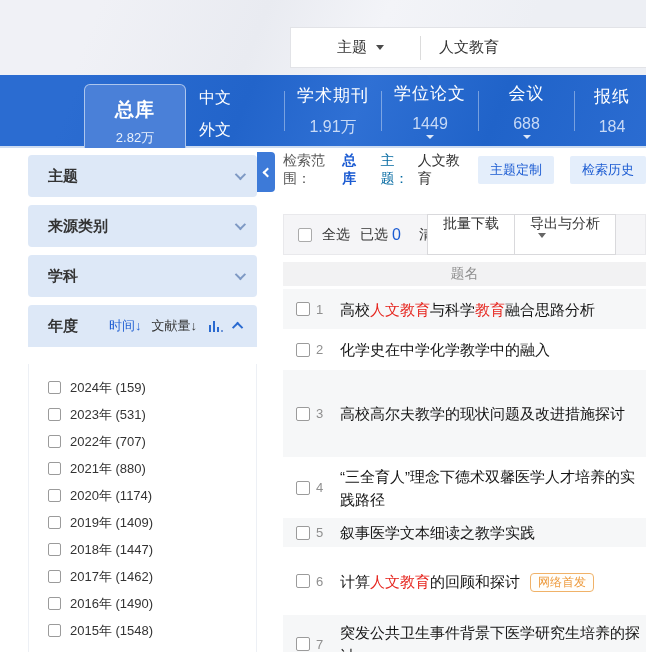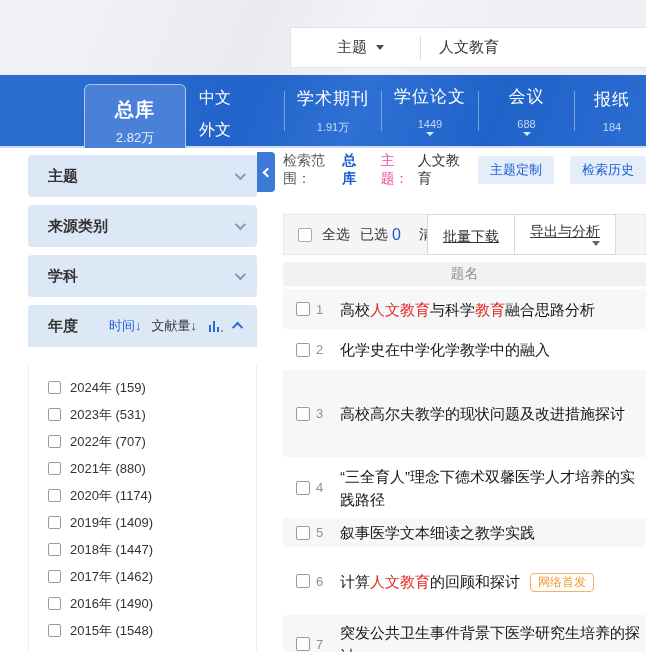--- a/index.html
+++ b/index.html
@@ -28,21 +28,21 @@
                  background:#4a80d8; border:1px solid rgba(255,255,255,.55); border-bottom:none;
                  border-radius:6px 6px 0 0; text-align:center; cursor:pointer; }
   .tab-primary .t-label { font-size:19px; font-weight:bold; color:#fff; margin-top:12px; letter-spacing:1px; }
   .tab-primary .t-count { font-size:13px; color:#eaf1fc; margin-top:6px; }
   #nav-langs { position:absolute; left:199px; top:13px; }
   .lang-item { font-size:16px; color:#fff; line-height:20px; margin-bottom:12px; cursor:pointer; }
   #nav-items { position:absolute; left:284px; top:0; height:71px; display:flex; align-items:stretch; }
   .nav-divider { width:1px; height:40px; background:rgba(255,255,255,.38); align-self:center; }
   .nav-item { display:flex; flex-direction:column; align-items:center; justify-content:center; cursor:pointer; }
   .nav-item .nav-label { font-size:17px; color:#fff; letter-spacing:1px; }
-  .nav-item .nav-count { font-size:11px; color:#c8daf6; margin-top:10px; }
+  .nav-item .nav-count { font-size:16px; color:#c8daf6; margin-top:10px; }
   .nav-caret { width:0; height:0; border-left:4px solid transparent; border-right:4px solid transparent;
                border-top:4px solid rgba(255,255,255,.85); margin-top:2px; }
   .w96 { width:96px; } .w95 { width:95px; } .w74 { width:74px; }
 
   
   #sidebar { position:absolute; left:28px; top:155px; width:229px; }
   .panel-header { height:42px; background:#dde8f7; border-radius:4px; display:flex; align-items:center;
                   padding:0 14px 0 20px; margin-bottom:8px; cursor:pointer; }
   .panel-header .p-label { font-size:15px; font-weight:bold; color:#333; flex:1; }
   .chev { width:8px; height:8px; border-right:2px solid #7e99c4; border-bottom:2px solid #7e99c4;
@@ -68,34 +68,34 @@
   #collapse-btn { position:absolute; left:257px; top:152px; width:18px; height:40px; background:#3d7ad8;
                   border-radius:0 4px 4px 0; display:flex; align-items:center; justify-content:center; cursor:pointer; }
   #collapse-btn .chev-left { width:7px; height:7px; border-right:2px solid #fff; border-bottom:2px solid #fff;
                   transform:rotate(135deg); margin-left:3px; }
 
   
   #right { position:absolute; left:283px; top:155px; width:363px; }
   .scope-row { height:30px; display:flex; align-items:center; font-size:14px; }
   .scope-label { color:#595959; }
   .scope-db { color:#1b5bd2; font-weight:bold; margin:0 16px 0 4px; cursor:pointer; }
-  .scope-topic-label { color:#ec4899; }
+  .scope-topic-label { color:#0369a1; }
   .scope-topic { color:#333; margin-left:4px; }
   .pill { background:#e4eefb; color:#1b5bd2; font-size:13px; padding:5px 12px; border-radius:2px;
           margin-left:16px; cursor:pointer; white-space:nowrap; }
 
   .toolbar { margin-top:29px; height:41px; background:#f5f5f7; border:1px solid #e9e9ec;
              display:flex; align-items:center; padding-left:14px; position:relative; }
   .toolbar .cb { width:14px; height:14px; border-color:#ababab; }
   .tb-text { font-size:14px; color:#333; margin-left:10px; cursor:pointer; }
   .tb-count { color:#1b5bd2; margin-left:4px; }
   .tb-clear { margin-left:18px; }
   .btn-group { position:absolute; right:29px; top:-1px; height:41px; display:flex; }
-  .tb-btn { height:41px; background:#fff; border:1px solid #d9d9dc; display:flex; align-items:flex-end;
-            padding:8px 15px; font-size:14px; color:#333; cursor:pointer;text-decoration:underline; }
+  .tb-btn { height:41px; background:#fff; border:1px solid #d9d9dc; display:flex; align-items:flex-start;
+            padding:0 15px; font-size:14px; color:#333; cursor:pointer; }
   .tb-btn + .tb-btn { border-left:none;flex-direction:column; }
   .tb-btn .caret-down { border-top-color:#666; margin-left:8px; }
 
   .table-header { margin-top:7px; height:24px; background:#f2f2f3; display:flex; align-items:center;
                   justify-content:center; font-size:14px; color:#8f8f8f; }
   #rows .row { margin-top:3px; display:flex; align-items:center; padding-left:13px; }
   #rows .row:nth-child(odd) { background:#f6f7f8; }
   #rows .row:nth-child(even) { background:#fff; }
   #rows .row:nth-child(1){height:40px;} #rows .row:nth-child(2){height:35px;}
   #rows .row:nth-child(3){height:87px;} #rows .row:nth-child(4){height:55px;}

